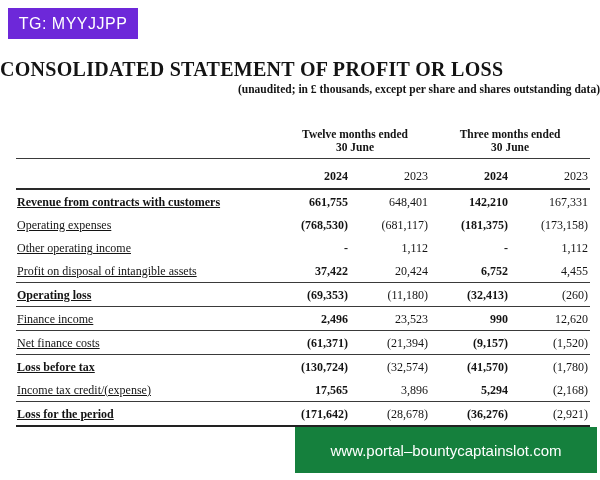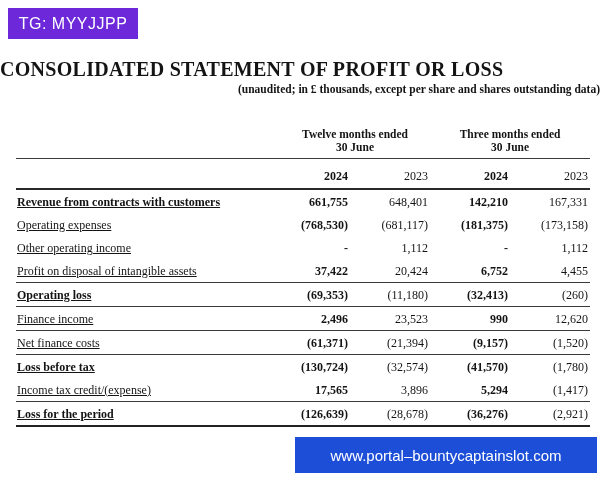--- a/index.html
+++ b/index.html
@@ -12,22 +12,22 @@
   .tg-badge {
     position:absolute; top:8px; left:8px;
     width:130px; height:31px;
     background:#6d28d9; color:#fff;
     font-family:"Liberation Sans", sans-serif; font-size:16px;
     display:flex; align-items:center; justify-content:center;
     letter-spacing:0.5px;
   }
   .watermark-bar {
     position:absolute; bottom:7px; right:3px;
-    width:302px; height:36px;
-    background:#1d4ed8; color:#fff;
+    width:302px; height:46px;
+    background:#15803d; color:#fff;
     font-family:"Liberation Sans", sans-serif; font-size:15px;
     display:flex; align-items:center; justify-content:center;
   }
   
   .doc { position:absolute; top:58px; left:0; width:600px; }
   .title {
     text-align:left; font-weight:bold; font-size:20px;
     letter-spacing:0.3px; line-height:1.1;
   }
   .subtitle {
@@ -161,25 +161,25 @@
         <td class="num b">(130,724)</td>
         <td class="num">(32,574)</td>
         <td class="num b">(41,570)</td>
         <td class="num">(1,780)</td>
       </tr>
       <tr class="rule">
         <td class="lbl">Income tax credit/(expense)</td>
         <td class="num b">17,565</td>
         <td class="num">3,896</td>
         <td class="num b">5,294</td>
-        <td class="num">(1,417)</td>
+        <td class="num">(2,168)</td>
       </tr>
       <tr class="rule-thick">
         <td class="lbl b">Loss for the period</td>
-        <td class="num b">(126,639)</td>
+        <td class="num b">(171,642)</td>
         <td class="num">(28,678)</td>
         <td class="num b">(36,276)</td>
         <td class="num">(2,921)</td>
       </tr>
     </tbody>
   </table>
 </div>
 
 <div class="watermark-bar">
   <span>www.portal–bountycaptainslot.com</span>

